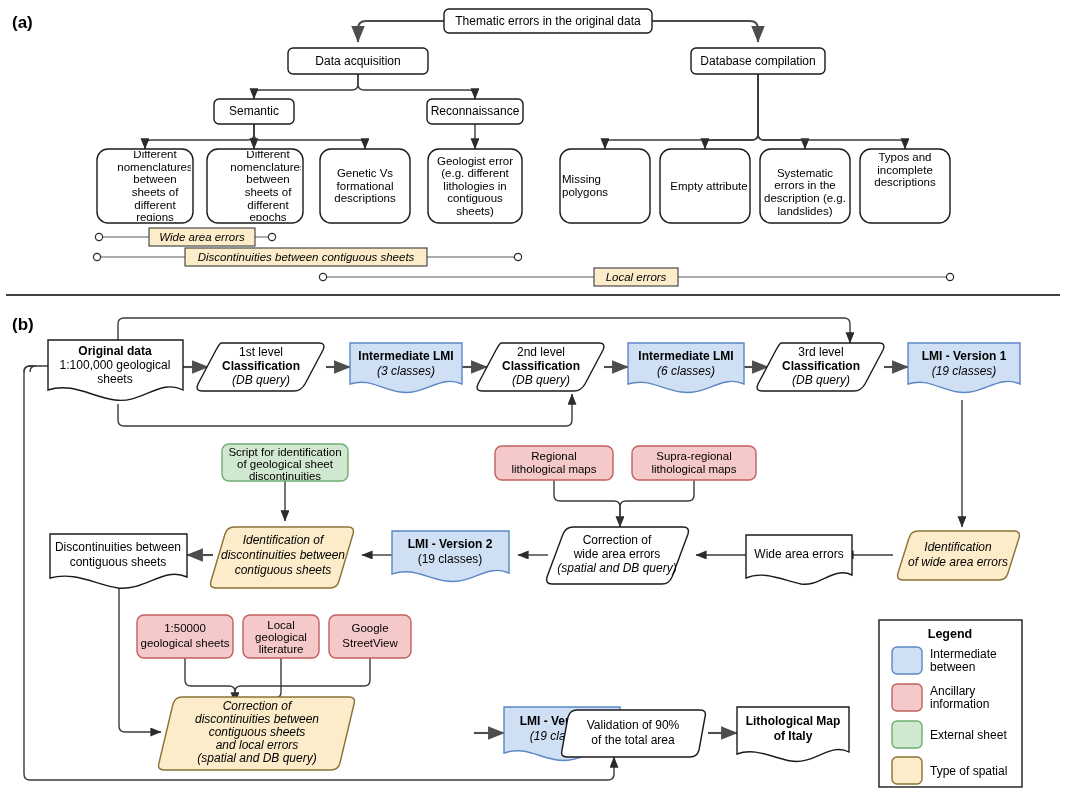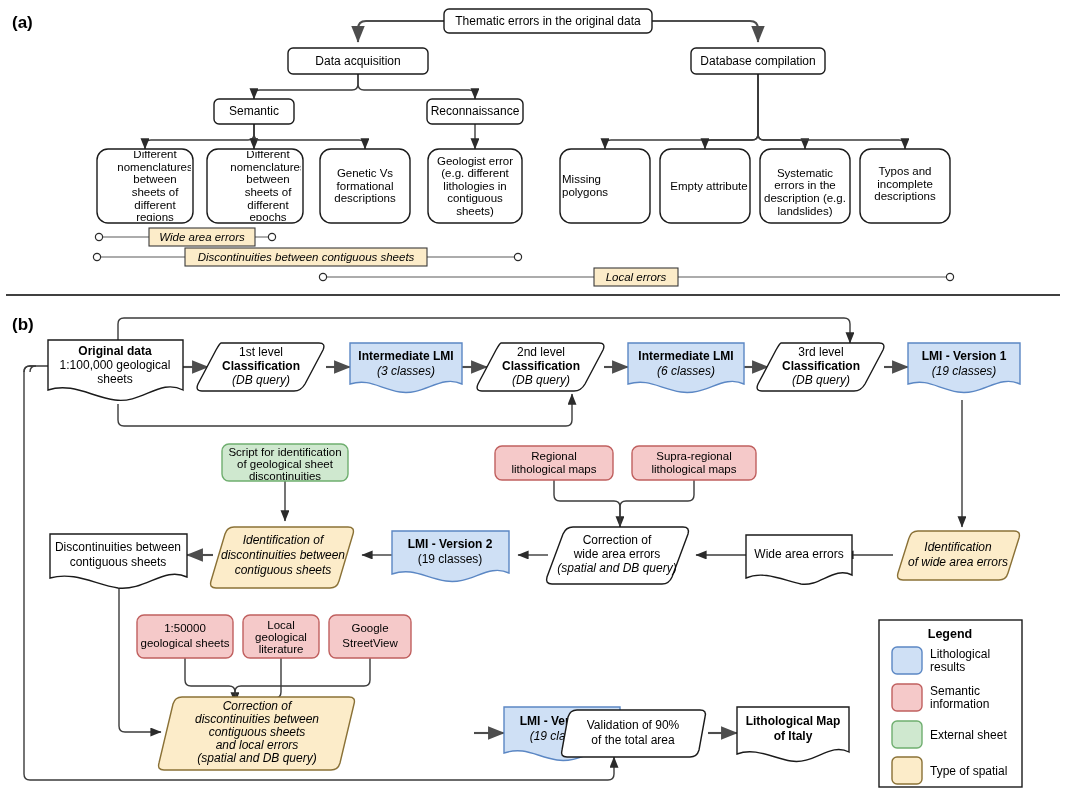--- a/index.html
+++ b/index.html
@@ -133,21 +133,21 @@
     <rect class="shape" x="760" y="149" width="90" height="74" rx="11"></rect>
     <foreignObject x="762" y="151" width="86" height="70">
       <div xmlns="http://www.w3.org/1999/xhtml" style="display:flex;align-items:center;justify-content:center;height:82px;font:11.5px 'Liberation Sans',sans-serif;text-align:center;line-height:12.6px;">
         <span>Systematic errors in the description (e.g. landslides)</span>
       </div>
     </foreignObject>
   </g>
   <g>
     <rect class="shape" x="860" y="149" width="90" height="74" rx="11"></rect>
     <foreignObject x="862" y="151" width="86" height="70">
-      <div xmlns="http://www.w3.org/1999/xhtml" style="display:flex;align-items:flex-end;justify-content:center;height:52px;font:11.5px 'Liberation Sans',sans-serif;text-align:center;line-height:12.6px;">
+      <div xmlns="http://www.w3.org/1999/xhtml" style="display:flex;align-items:flex-start;justify-content:center;height:52px;font:11.5px 'Liberation Sans',sans-serif;text-align:center;line-height:12.6px;">
         <span>Typos and incomplete descriptions</span>
       </div>
     </foreignObject>
   </g>
 
   <g>
     <line class="spanline" x1="99" y1="237" x2="272" y2="237"></line>
     <circle class="spandot" cx="99" cy="237" r="3.6"></circle>
     <circle class="spandot" cx="272" cy="237" r="3.6"></circle>
     <rect class="spanbox" x="149" y="228" width="106" height="18"></rect>
@@ -360,28 +360,28 @@
     <text class="nt b" x="793" y="737">of Italy</text>
   </g>
 
   <g>
     <rect class="legendbox" x="879" y="620" width="143" height="167"></rect>
     <text class="legend-title" x="950" y="635">Legend</text>
 
     <rect x="892" y="647" width="30" height="27" rx="5" fill="#cfe0f5" stroke="#5b87c4" stroke-width="1.4"></rect>
     <foreignObject x="930" y="646" width="88" height="30">
       <div xmlns="http://www.w3.org/1999/xhtml" style="display:flex;align-items:center;height:30px;font:12px 'Liberation Sans',sans-serif;line-height:13px;">
-        <span>Lithological results</span>
+        <span>Intermediate between</span>
       </div>
     </foreignObject>
 
     <rect x="892" y="684" width="30" height="27" rx="5" fill="#f5c9c9" stroke="#c0605f" stroke-width="1.4"></rect>
     <foreignObject x="930" y="683" width="88" height="30">
       <div xmlns="http://www.w3.org/1999/xhtml" style="display:flex;align-items:center;height:30px;font:12px 'Liberation Sans',sans-serif;line-height:13px;">
-        <span>Semantic information</span>
+        <span>Ancillary information</span>
       </div>
     </foreignObject>
 
     <rect x="892" y="721" width="30" height="27" rx="5" fill="#cfe8cf" stroke="#6fae6f" stroke-width="1.4"></rect>
     <foreignObject x="930" y="720" width="88" height="30">
       <div xmlns="http://www.w3.org/1999/xhtml" style="display:flex;align-items:center;height:30px;font:12px 'Liberation Sans',sans-serif;line-height:13px;">
         <span>External sheet</span>
       </div>
     </foreignObject>
 

